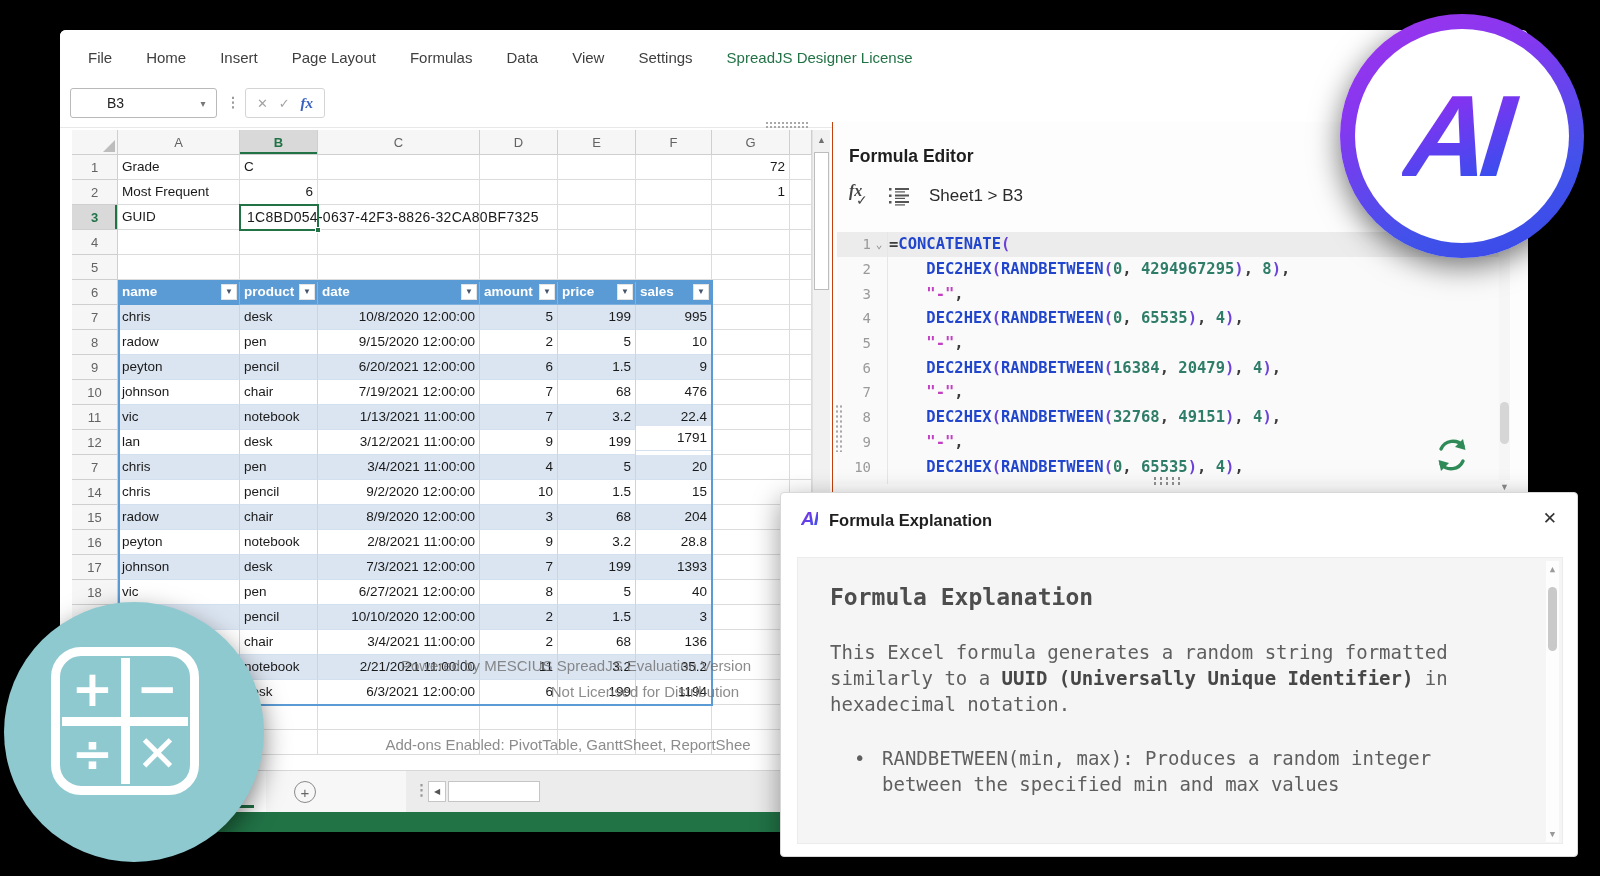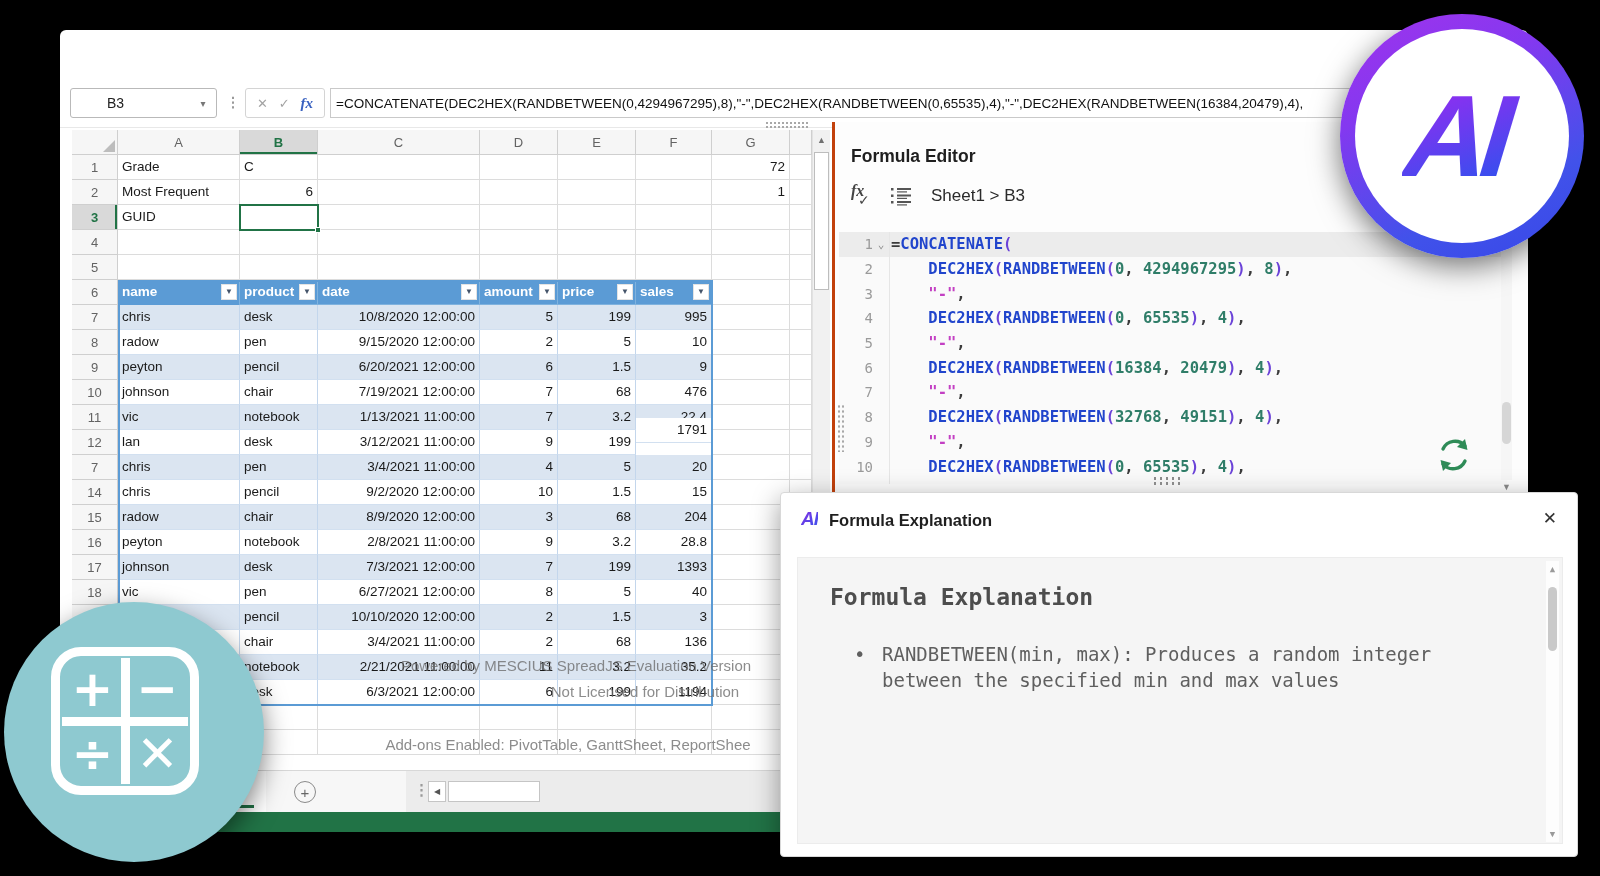--- a/index.html
+++ b/index.html
@@ -64,21 +64,21 @@
   .wm2{left:430px;top:653px;width:310px;}
   .wm3{left:276px;top:706px;width:464px;}
 
   
   .vscroll{position:absolute;left:752px;top:100px;width:18px;height:640px;background:#f1f1f1;border-left:1px solid #e2e2e2;}
   .vs-up{position:absolute;top:3px;left:0;width:17px;height:14px;color:#707070;font-size:9px;
          display:flex;align-items:center;justify-content:center;}
   .vs-thumb{position:absolute;top:22px;left:1px;width:15px;height:138px;background:#fff;border:1px solid #bdbdbd;}
 
   
-  .panel{position:absolute;left:772px;top:92px;width:696px;height:650px;background:#fdfdfd;border-left:3px solid #c2410c;}
+  .panel{position:absolute;left:772px;top:92px;width:696px;height:650px;background:#fdfdfd;border-left:1px solid #c2410c;}
   .panel-title{position:absolute;left:16px;top:24px;font-size:17.5px;font-weight:bold;color:#1f1f1f;}
   .fxcheck{position:absolute;left:16px;top:60px;width:28px;height:28px;}
   .fxc-fx{position:absolute;left:0;top:0;font-family:"Liberation Serif",serif;font-style:italic;
           font-weight:bold;font-size:16px;color:#444;}
   .fxc-check{position:absolute;left:7px;top:10px;font-size:14px;color:#444;}
   .list-icon{position:absolute;left:54px;top:62px;}
   .breadcrumb{position:absolute;left:96px;top:64px;font-size:17px;color:#2b2b2b;}
   .code{position:absolute;left:4px;top:110px;width:668px;height:252px;background:#fafafa;
         font-family:"DejaVu Sans Mono",monospace;font-size:15.5px;font-weight:bold;}
   .code-line{position:relative;height:24.7px;display:flex;align-items:center;}
@@ -149,33 +149,41 @@
   .calc-sym{position:absolute;width:50%;height:50%;display:flex;align-items:center;justify-content:center;
             color:#fff;font-size:50px;font-weight:bold;font-family:"DejaVu Sans",sans-serif;}
   .cs-tl{left:0;top:0;} .cs-tr{right:0;top:0;} .cs-bl{left:0;bottom:0;} .cs-br{right:0;bottom:0;}
 </style>
 </head>
 <body>
 
 <div class="stage">
 
   <div class="window">
+    <div class="menubar" id="menubar">
+        <span class="menu-item">File</span>
+        <span class="menu-item">Home</span>
+        <span class="menu-item">Insert</span>
+        <span class="menu-item">Page Layout</span>
+        <span class="menu-item">Formulas</span>
+        <span class="menu-item">Data</span>
+        <span class="menu-item">View</span>
+        <span class="menu-item">Settings</span>
+        <span class="menu-item accent">SpreadJS Designer License</span>
+      </div>
 
     <div class="name-box">
       <span class="nbv">B3</span>
       <span class="nb-arrow">▾</span>
     </div>
     <div class="fb-dots">⋮</div>
     <div class="fx-box">
       <span class="fb-x">✕</span>
       <span class="fb-check">✓</span>
       <span class="fb-fx">fx</span>
-    </div>
-    <div class="formula-input">
-      <span>=CONCATENATE(DEC2HEX(RANDBETWEEN(0,4294967295),8),"-",DEC2HEX(RANDBETWEEN(0,65535),4),"-",DEC2HEX(RANDBETWEEN(16384,20479),4),</span>
     </div>
     <div class="fbline"></div>
     <div class="hdots"></div>
 
     <div class="grid" id="grid">
         <div class="ghead corner" style="left: 0px; top: 0px; width: 46px; height: 25px;"></div>
         <div class="ghead colhead" style="left: 46px; top: 0px; width: 122px; height: 25px;">A</div>
         <div class="ghead colhead sel" style="left: 168px; top: 0px; width: 78px; height: 25px;">B</div>
         <div class="ghead colhead" style="left: 246px; top: 0px; width: 162px; height: 25px;">C</div>
         <div class="ghead colhead" style="left: 408px; top: 0px; width: 78px; height: 25px;">D</div>
@@ -331,21 +339,21 @@
         <div class="tcell tdata band al" style="left: 168px; top: 275px; width: 78px; height: 25px;">notebook</div>
         <div class="tcell tdata band ar" style="left: 246px; top: 275px; width: 162px; height: 25px;">1/13/2021 11:00:00</div>
         <div class="tcell tdata band ar" style="left: 408px; top: 275px; width: 78px; height: 25px;">7</div>
         <div class="tcell tdata band ar" style="left: 486px; top: 275px; width: 78px; height: 25px;">3.2</div>
         <div class="tcell tdata band ar" style="left: 564px; top: 275px; width: 76px; height: 25px;">22.4</div>
         <div class="tcell tdata al" style="left: 46px; top: 300px; width: 122px; height: 25px;">lan</div>
         <div class="tcell tdata al" style="left: 168px; top: 300px; width: 78px; height: 25px;">desk</div>
         <div class="tcell tdata ar" style="left: 246px; top: 300px; width: 162px; height: 25px;">3/12/2021 11:00:00</div>
         <div class="tcell tdata ar" style="left: 408px; top: 300px; width: 78px; height: 25px;">9</div>
         <div class="tcell tdata ar" style="left: 486px; top: 300px; width: 78px; height: 25px;">199</div>
-        <div class="tcell tdata ar" style="left: 564px; top: 288px; width: 76px; height: 25px;">1791</div>
+        <div class="tcell tdata ar" style="left: 564px; top: 296px; width: 76px; height: 25px;">1791</div>
         <div class="tcell tdata band al" style="left: 46px; top: 325px; width: 122px; height: 25px;">chris</div>
         <div class="tcell tdata band al" style="left: 168px; top: 325px; width: 78px; height: 25px;">pen</div>
         <div class="tcell tdata band ar" style="left: 246px; top: 325px; width: 162px; height: 25px;">3/4/2021 11:00:00</div>
         <div class="tcell tdata band ar" style="left: 408px; top: 325px; width: 78px; height: 25px;">4</div>
         <div class="tcell tdata band ar" style="left: 486px; top: 325px; width: 78px; height: 25px;">5</div>
         <div class="tcell tdata band ar" style="left: 564px; top: 325px; width: 76px; height: 25px;">20</div>
         <div class="tcell tdata al" style="left: 46px; top: 350px; width: 122px; height: 25px;">chris</div>
         <div class="tcell tdata al" style="left: 168px; top: 350px; width: 78px; height: 25px;">pencil</div>
         <div class="tcell tdata ar" style="left: 246px; top: 350px; width: 162px; height: 25px;">9/2/2020 12:00:00</div>
         <div class="tcell tdata ar" style="left: 408px; top: 350px; width: 78px; height: 25px;">10</div>
@@ -393,20 +401,21 @@
         <div class="tcell tdata band ar" style="left: 408px; top: 525px; width: 78px; height: 25px;">11</div>
         <div class="tcell tdata band ar" style="left: 486px; top: 525px; width: 78px; height: 25px;">3.2</div>
         <div class="tcell tdata band ar" style="left: 564px; top: 525px; width: 76px; height: 25px; text-align: right;">35.2</div>
         <div class="tcell tdata al" style="left: 46px; top: 550px; width: 122px; height: 25px;"></div>
         <div class="tcell tdata al" style="left: 168px; top: 550px; width: 78px; height: 25px;">desk</div>
         <div class="tcell tdata ar" style="left: 246px; top: 550px; width: 162px; height: 25px;">6/3/2021 12:00:00</div>
         <div class="tcell tdata ar" style="left: 408px; top: 550px; width: 78px; height: 25px;">6</div>
         <div class="tcell tdata ar" style="left: 486px; top: 550px; width: 78px; height: 25px;">199</div>
         <div class="tcell tdata ar" style="left: 564px; top: 550px; width: 76px; height: 25px;">1194</div>
         <div class="table-outline" style="left: 46px; top: 150px; width: 595px; height: 426px;"></div>
+        <div class="guid" style="left: 170px; top: 75px; width: 330px; height: 25px;">1C8BD054-0637-42F3-8826-32CA80BF7325</div>
         <div class="sel-box" style="left: 167px; top: 74px; width: 80px; height: 27px;">
           <div class="sel-handle"></div>
         </div>
       </div>
 
     <div class="wm wm1">Powered by MESCIUS SpreadJS Evaluation Version</div>
     <div class="wm wm2">Not Licensed for Distribution</div>
     <div class="wm wm3">Add-ons Enabled: PivotTable, GanttSheet, ReportShee</div>
 
     <div class="vscroll">
@@ -519,20 +528,23 @@
     </div>
     <div class="greenbar"></div>
   </div>
 
   <div class="popup">
     <span class="ph-ai">AI</span>
     <span class="ph-title">Formula Explanation</span>
     <span class="ph-close">✕</span>
     <div class="popup-card">
       <div class="pc-heading">Formula Explanation</div>
+      <div class="pc-para">
+        <span>This Excel formula generates a random string formatted similarly to a </span><b>UUID (Universally Unique Identifier)</b><span> in hexadecimal notation.</span>
+      </div>
       <div class="pc-bullet">
         <span class="dot">•</span>
         <span class="btext">RANDBETWEEN(min, max): Produces a random integer between the specified min and max values</span>
       </div>
       <div class="pc-scroll">
         <div class="pcs-up">▲</div>
         <div class="pcs-thumb"></div>
         <div class="pcs-down">▼</div>
       </div>
     </div>

